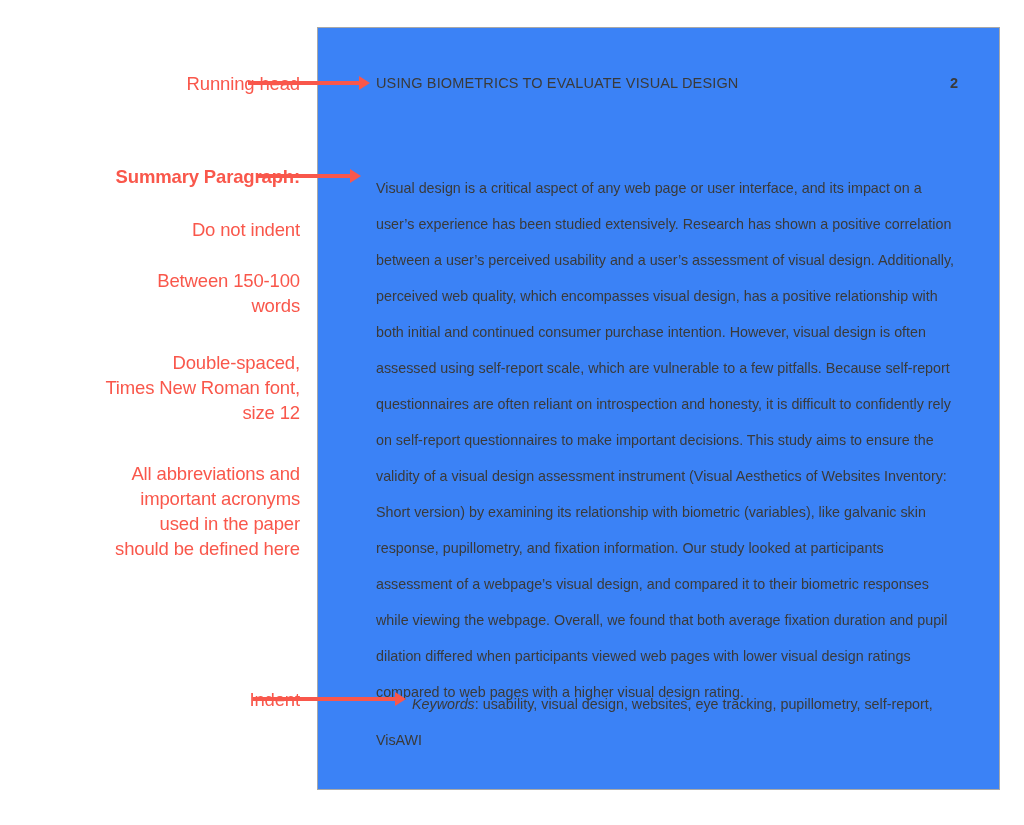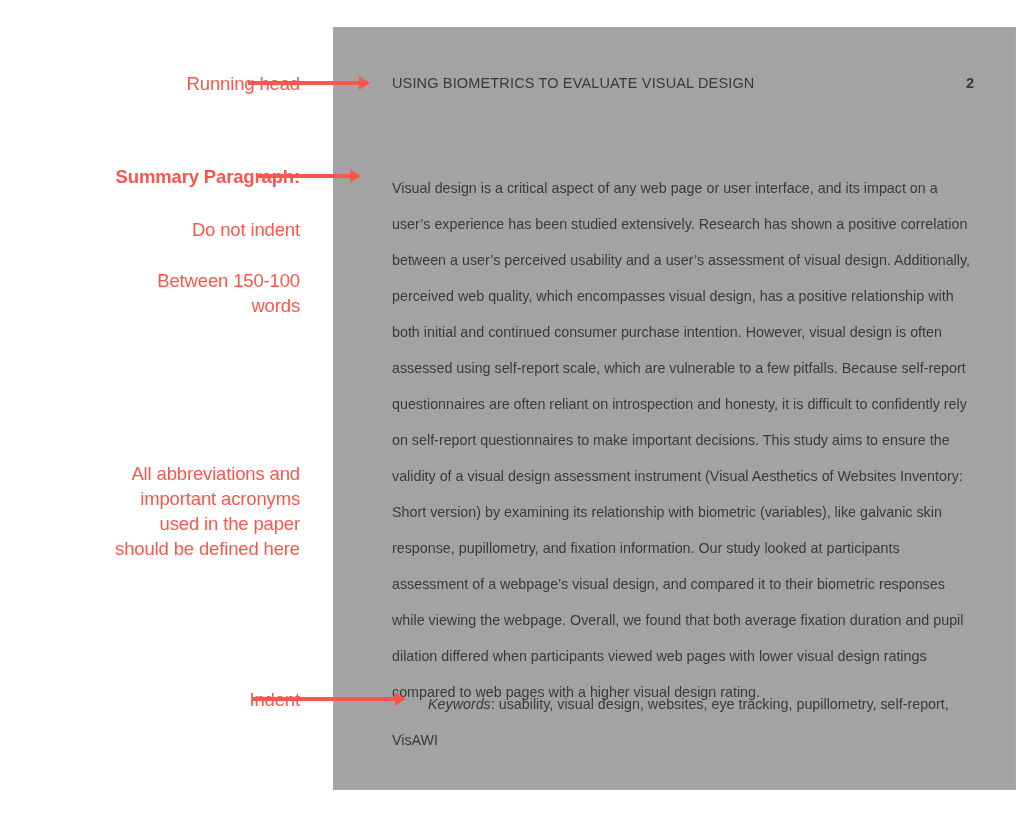--- a/index.html
+++ b/index.html
@@ -58,25 +58,24 @@
     border-left: 11px solid #F9574B;
   }
 
   
   #page {
     position: absolute;
     left: 317px;
     top: 27px;
     width: 683px;
     height: 763px;
-    background: #a3a3a3;
+    background: #3b82f6;
     border: 1.5px solid #a8a8a8;
     box-sizing: border-box;
     z-index: 1;
-    margin-left: 16px;
   }
 
   .page-inner {
     position: absolute;
     left: 0;
     top: 0;
     right: 0;
     bottom: 0;
   }
 
@@ -149,20 +148,23 @@
 <div id="annotations">
   <div class="annotation" style="top:71px;">Running head</div>
 
   <div class="annotation bold" style="top:164px;">Summary Paragraph:</div>
 
   <div class="annotation" style="top:217px;">Do not indent</div>
 
   <div class="annotation" style="top:268px;">Between 150-100
 words</div>
 
+  <div class="annotation" style="top:350px;">Double-spaced,
+Times New Roman font,
+size 12</div>
 
   <div class="annotation" style="top:461px;">All abbreviations and
 important acronyms
 used in the paper
 should be defined here</div>
 
   <div class="annotation" style="top:687px;">Indent</div>
 </div>
 
 <div class="arrow" style="left:248px; top:81px;  width:113px;"></div>

